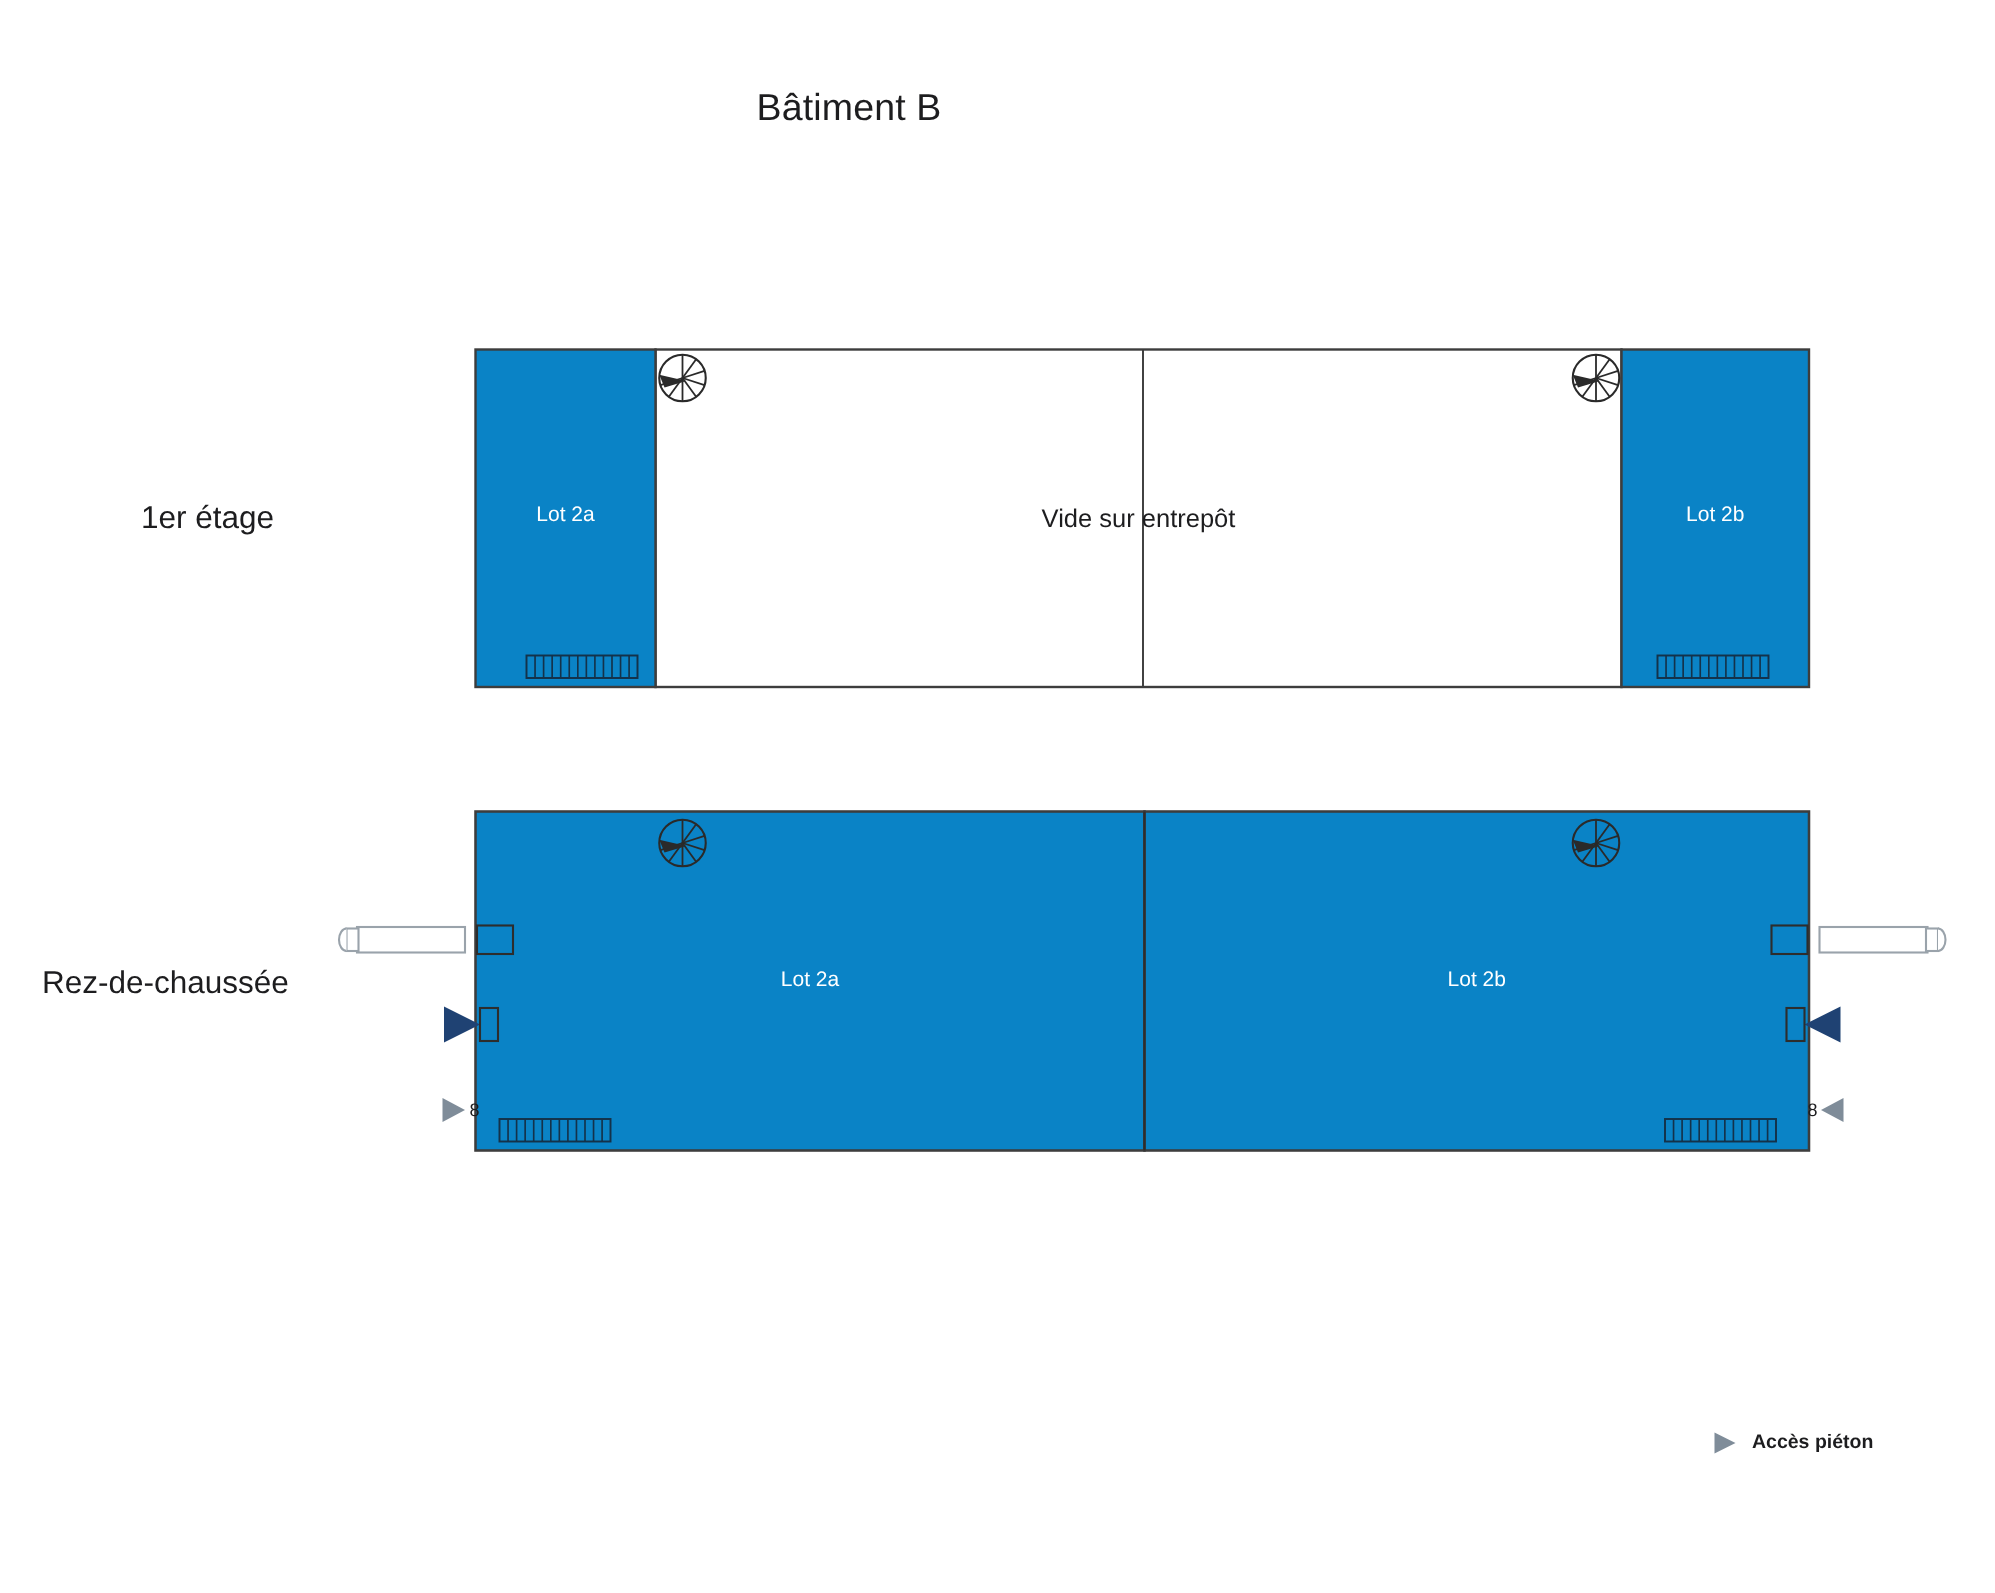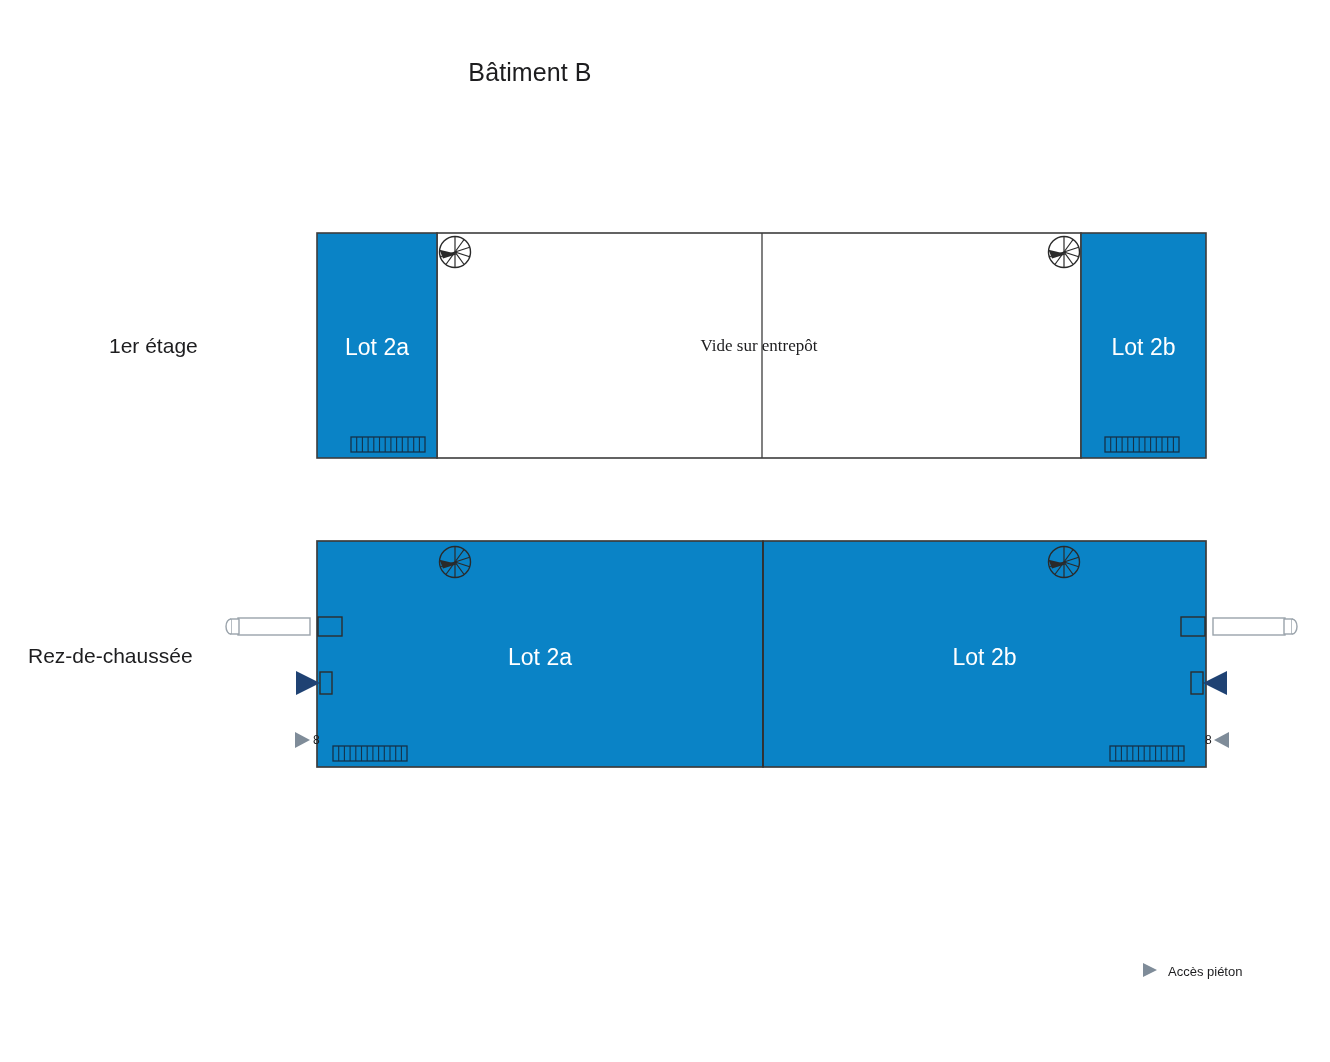--- a/index.html
+++ b/index.html
@@ -22,64 +22,65 @@
   .plan-title {
     position: absolute;
     top: 58px;
     left: 0;
     width: 1060px;
     text-align: center;
     font-size: 25px;
     font-weight: 400;
     color: #1d1d1f;
     letter-spacing: 0.1px;
+    padding-left: 36px;
   }
   .floor-label {
     position: absolute;
     font-size: 21px;
     font-weight: 400;
     color: #1d1d1f;
     white-space: nowrap;
   }
-  .floor-label.upper { top: 334px; left: 109px; }
+  .floor-label.upper { top: 334px; left: 94px; }
   .floor-label.ground { top: 644px; left: 28px; }
 
   .svg-layer {
     position: absolute;
     top: 0; left: 0;
     width: 1330px;
     height: 1062px;
   }
 
   .lot-text {
     position: absolute;
-    font-size: 23px;
+    font-size: 14px;
     color: #ffffff;
     white-space: nowrap;
     text-align: center;
   }
   .void-text {
     position: absolute;
     font-size: 17px;
     color: #1d1d1f;
     white-space: nowrap;
     text-align: center;
-    font-family: Liberation Serif, serif;
   }
 
   .legend {
     position: absolute;
     left: 1096px;
     top: 953px;
     width: 230px;
   }
   .legend-row {
     display: flex;
-    align-items: flex-end;
+    align-items: flex-start;
     height: 26px;
+    font-weight: bold;
   }
   .legend-symbol {
     width: 72px;
     display: flex;
     justify-content: flex-end;
     align-items: center;
     padding-right: 8px;
     box-sizing: border-box;
   }
   .legend-text {

